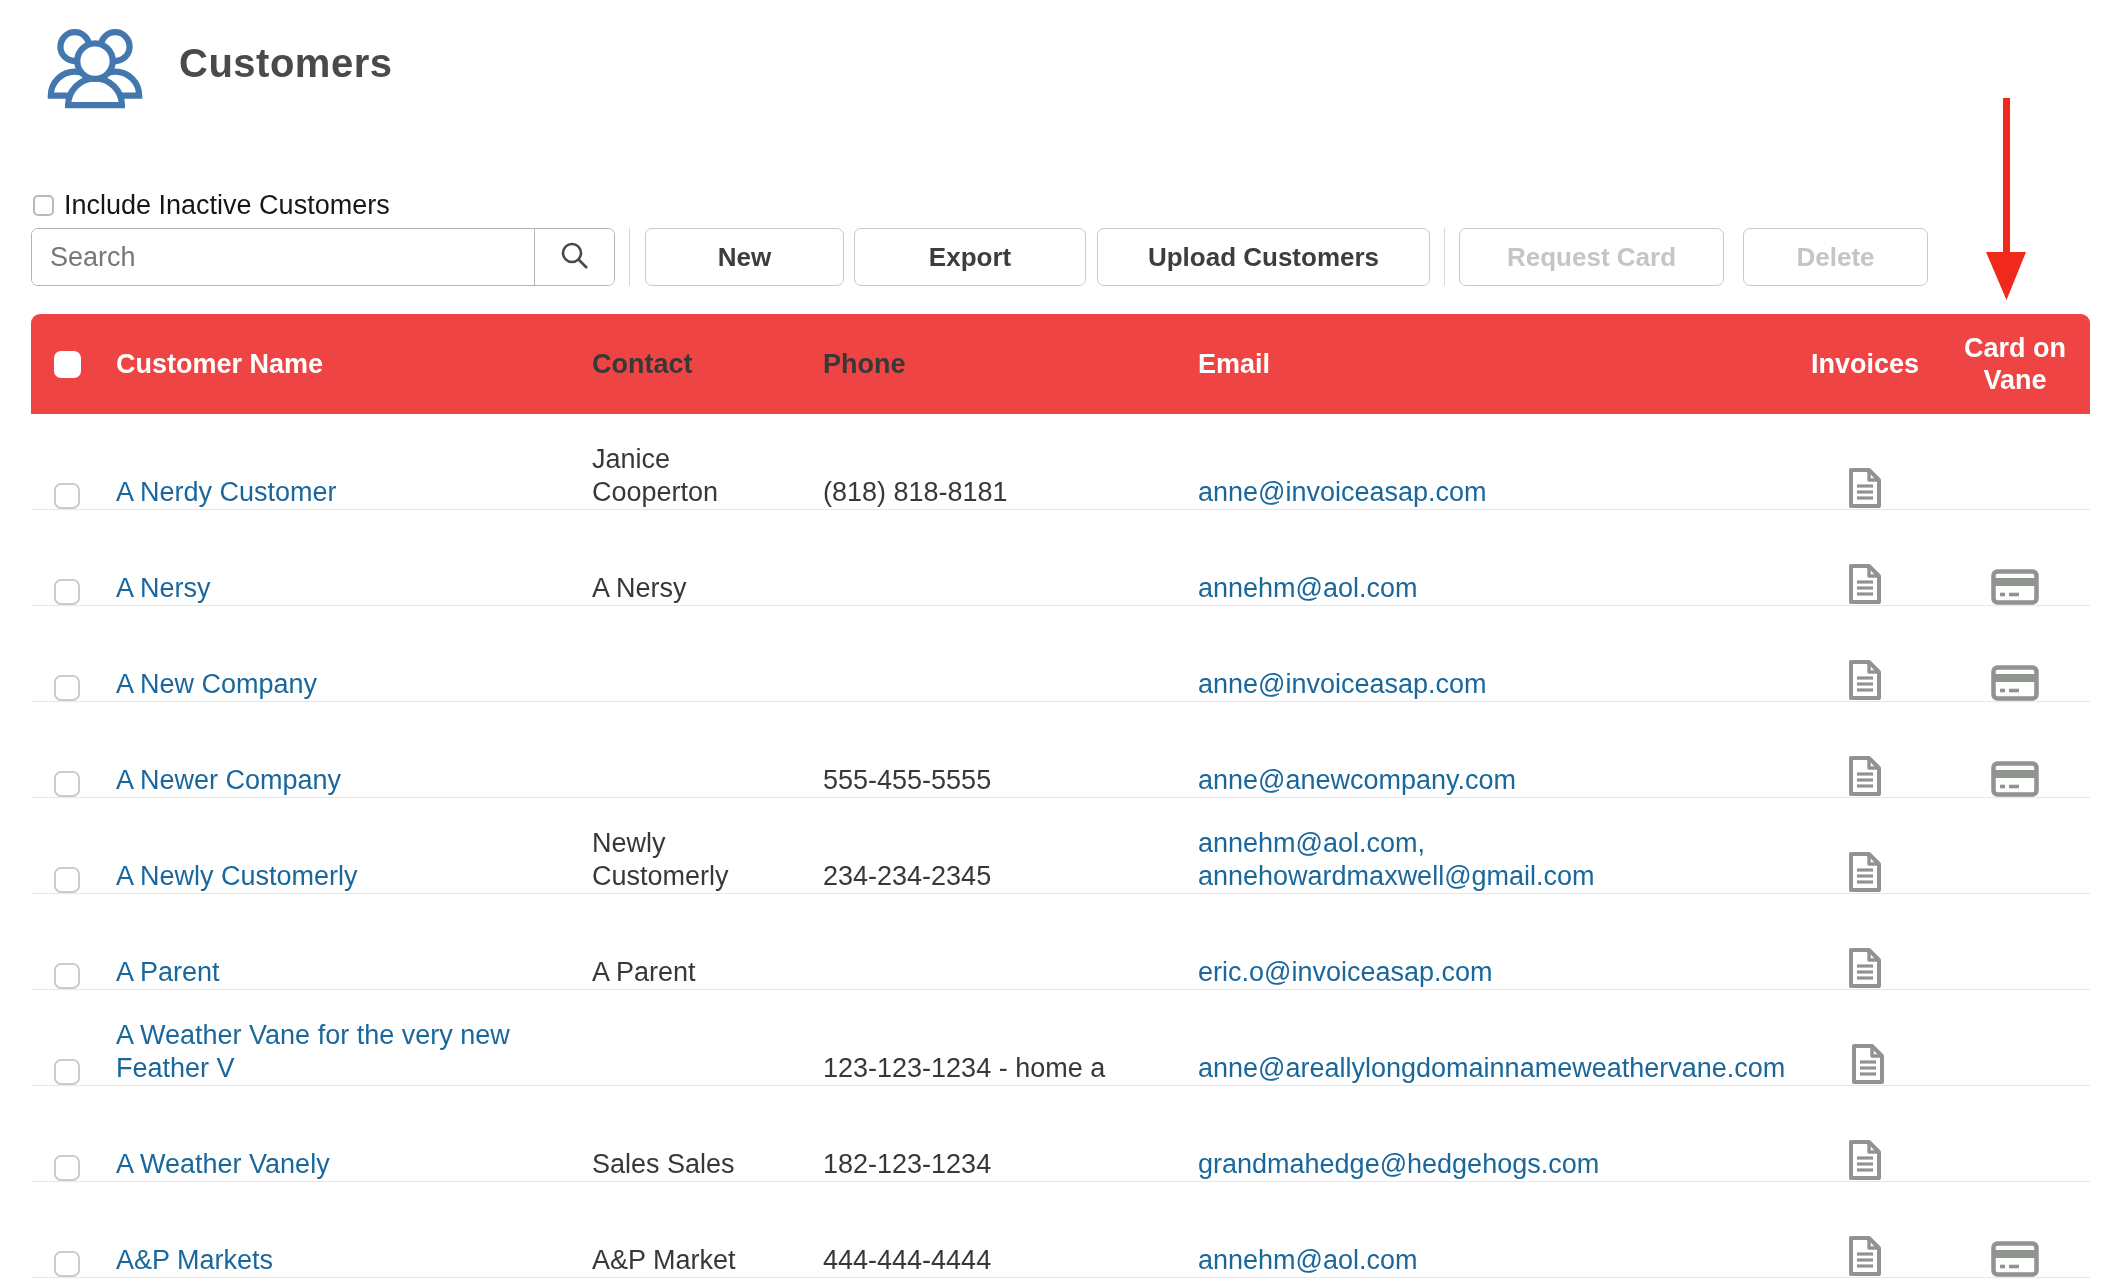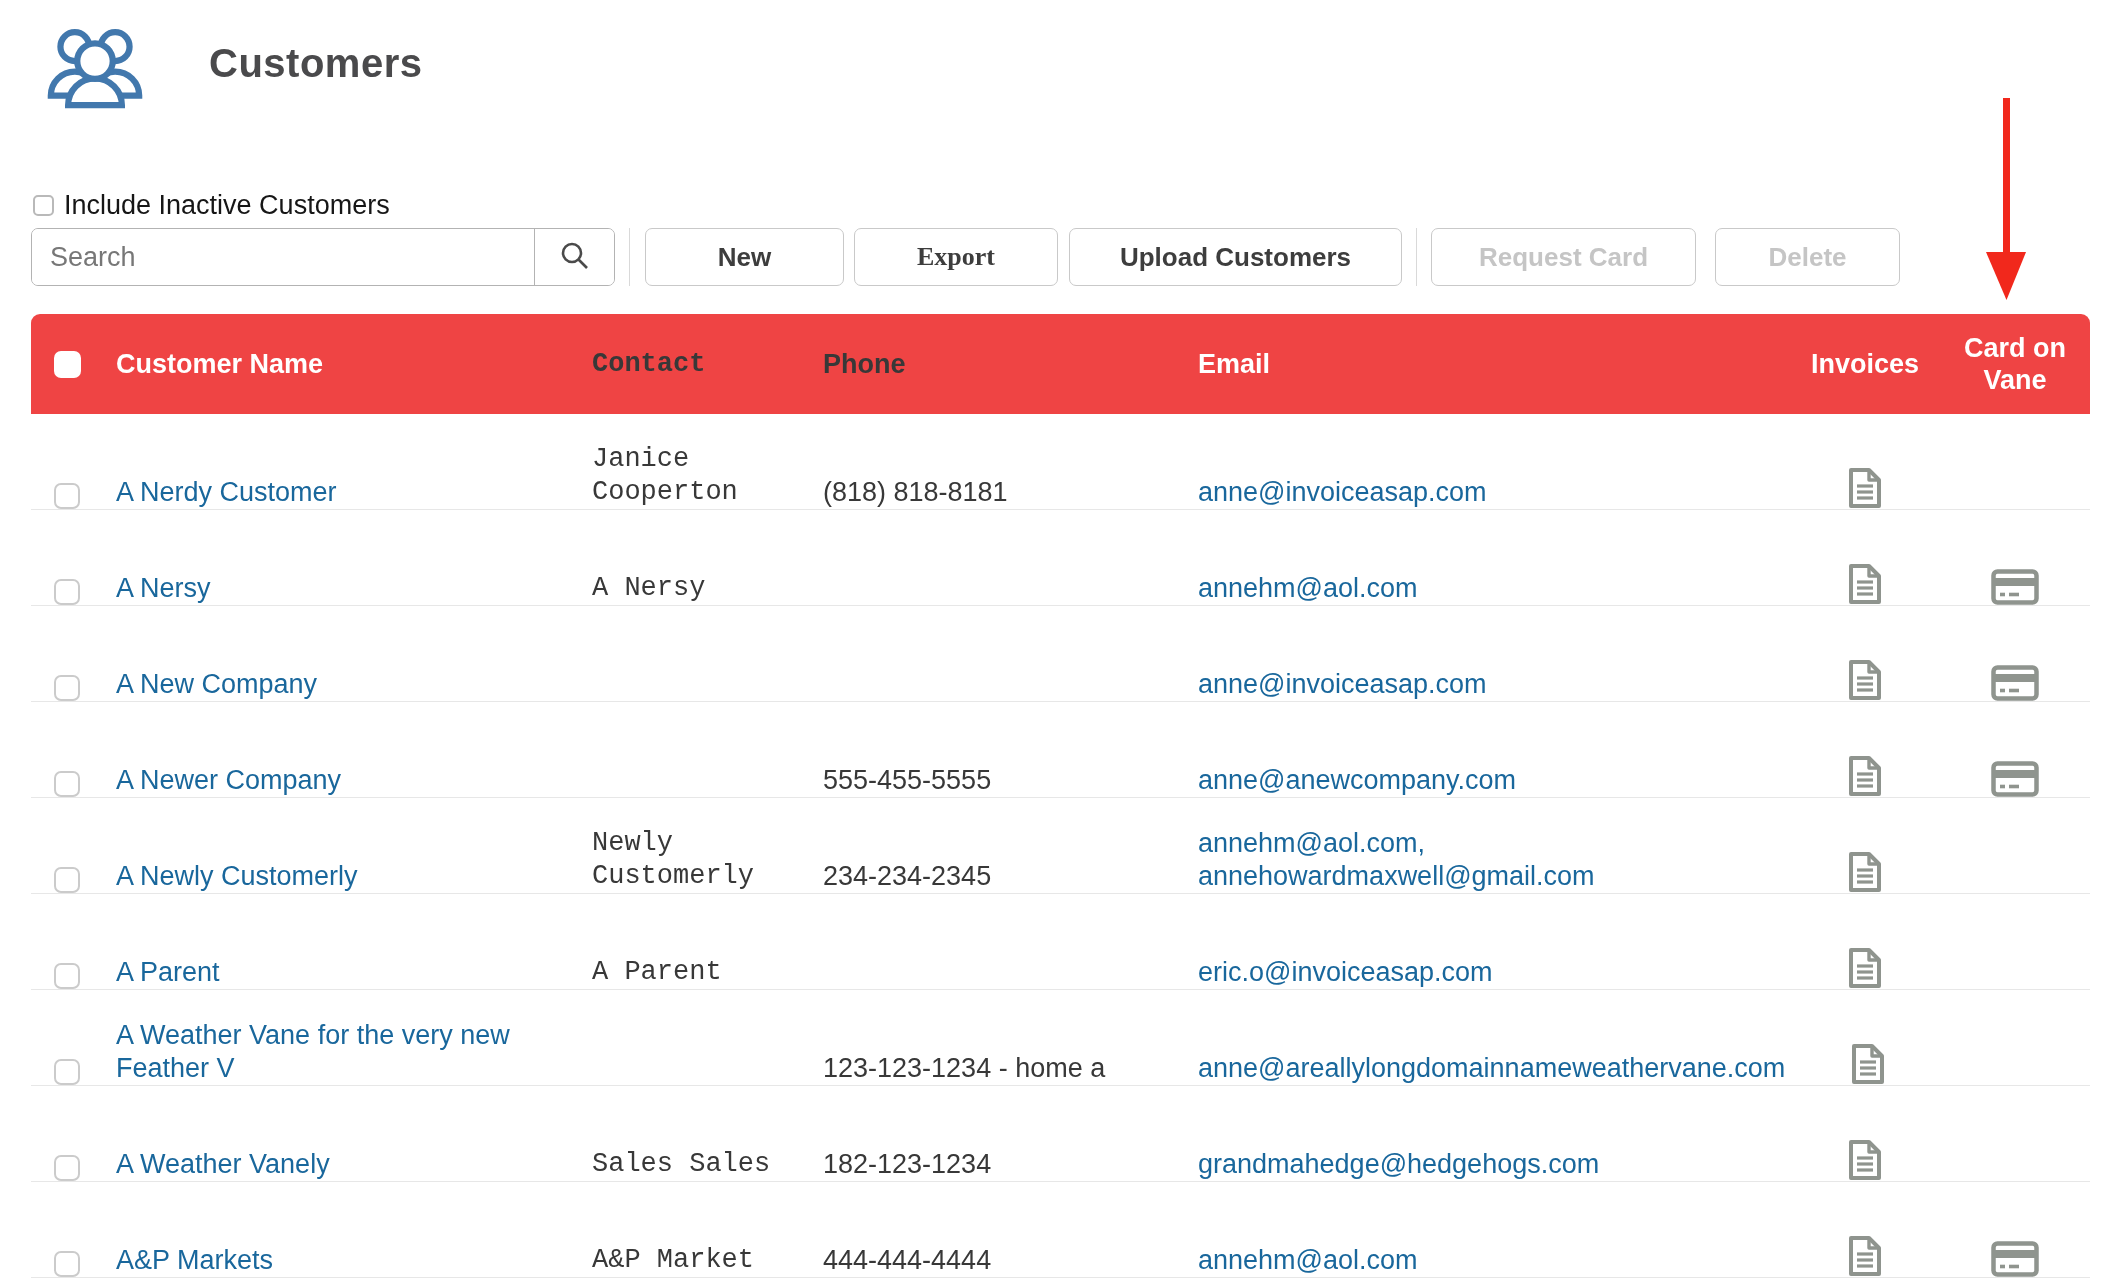--- a/index.html
+++ b/index.html
@@ -2,21 +2,21 @@
 <html><head>
 <meta charset="utf-8">
 <style>
   * { margin:0; padding:0; box-sizing:border-box; }
   html,body { width:2118px; height:1282px; background:#fff; overflow:hidden;
               font-family:"Liberation Sans", sans-serif; color:#3c3c3c; }
   .page { position:relative; width:2118px; height:1282px; }
 
   
   .pg-header { display:flex; align-items:center; padding:15px 0 0 47px; height:112px; }
-  .pg-title { font-size:40px; font-weight:bold; color:#4a4a4c; margin-left:66px; letter-spacing:.5px; }
+  .pg-title { font-size:40px; font-weight:bold; color:#4a4a4c; margin-left:36px; letter-spacing:.5px; }
 
   
   .controls { margin-left:31px; margin-top:78px; }
   .inactive-row { display:flex; align-items:center; margin-left:2px; }
   .cb-small { width:21px; height:21px; border:2px solid #b9b9b9; border-radius:5px; background:#fff; display:inline-block; }
   .inactive-label { font-size:27px; color:#161616; margin-left:10px; }
 
   .toolbar { display:flex; align-items:stretch; margin-top:7px; height:58px; }
   .search-group { display:flex; width:584px; border:1px solid #b3b3b3; border-radius:7px; overflow:hidden; background:#fff;gap:28px; }
   .search-group input { flex:1; border:none; outline:none; font-size:27px; padding:0 18px;
@@ -25,33 +25,33 @@
   .search-btn { width:80px; background:#fff; border:none; border-left:1px solid #b3b3b3;
                 display:flex; align-items:center; justify-content:center; cursor:pointer; }
   .vsep { width:1px; background:#d9d9d9; }
   .vsep.a { margin:0 15px 0 14px; }
   .vsep.b { margin:0 14px 0 14px; }
   .tb-btn { height:58px; background:#fff; border:1px solid #c9c9c9; border-radius:7px;
             font-size:26px; font-weight:600; color:#3d3d3d; cursor:pointer;
             font-family:"Liberation Sans", sans-serif; }
   .tb-btn.disabled { color:#c5c5c5; cursor:default; }
   .btn-new    { width:199px; }
-  .btn-export { width:204px; margin-left:10px;font-family:Liberation Serif, serif; }
+  .btn-export { width:232px; margin-left:10px; }
   .btn-upload { width:333px; margin-left:11px; }
   .btn-request{ width:265px; }
   .btn-delete { width:185px; margin-left:19px; }
 
   
   .table { margin:28px 0 0 31px; width:2059px; }
   .thead { display:flex; align-items:center; height:100px; background:#ef4444;
            border-radius:9px 9px 0 0; color:#fff; font-size:27px; font-weight:bold; }
   .col { display:flex; align-items:center; }
   .col-check   { flex:0 0 85px;  padding-left:23px; }
   .col-name    { flex:0 0 476px; padding-right:40px; }
-  .col-contact { flex:0 0 231px; padding-right:45px;font-family:Liberation Mono, monospace; }
+  .col-contact { flex:0 0 231px; padding-right:45px; }
   .col-phone   { flex:0 0 375px; padding-right:40px; }
   .col-email   { flex:0 0 592px; padding-right:8px; }
   .col-invoices{ flex:0 0 150px; justify-content:center; }
   .col-card    { flex:0 0 150px; justify-content:center; }
   .hdr-card-label { display:inline-block; width:114px; text-align:center; line-height:32px; }
 
   .cb-header { width:27px; height:27px; background:#fff; border-radius:7px; display:inline-block; }
   .cb-row { width:26px; height:26px; background:#fff; border:2px solid #cbcbcb; border-radius:7px;
             display:inline-block; cursor:pointer; }
 

